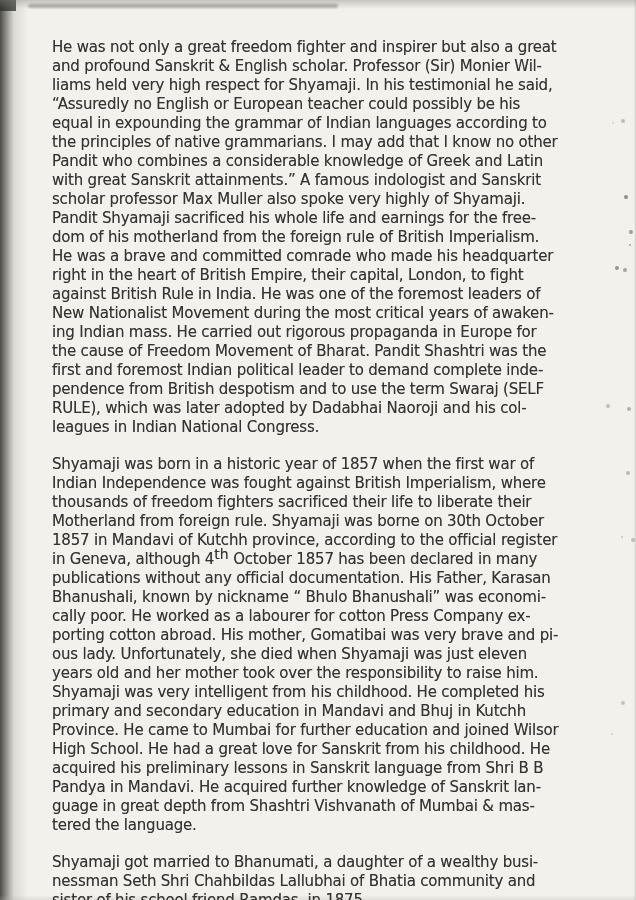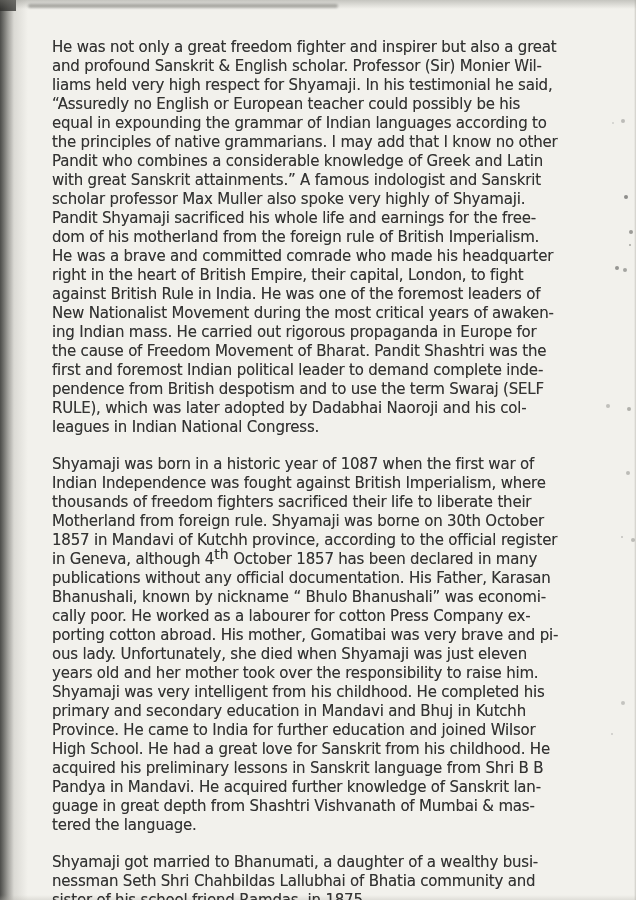--- a/index.html
+++ b/index.html
@@ -106,35 +106,35 @@
       <div class="line">against British Rule in India. He was one of the foremost leaders of</div>
       <div class="line">New Nationalist Movement during the most critical years of awaken-</div>
       <div class="line">ing Indian mass. He carried out rigorous propaganda in Europe for</div>
       <div class="line">the cause of Freedom Movement of Bharat. Pandit Shashtri was the</div>
       <div class="line">first and foremost Indian political leader to demand complete inde-</div>
       <div class="line">pendence from British despotism and to use the term Swaraj (SELF</div>
       <div class="line">RULE), which was later adopted by Dadabhai Naoroji and his col-</div>
       <div class="line">leagues in Indian National Congress.</div>
     </div>
     <div class="paragraph">
-      <div class="line">Shyamaji was born in a historic year of 1087 when the first war of</div>
+      <div class="line">Shyamaji was born in a historic year of 1857 when the first war of</div>
       <div class="line">Indian Independence was fought against British Imperialism, where</div>
       <div class="line">thousands of freedom fighters sacrificed their life to liberate their</div>
       <div class="line">Motherland from foreign rule. Shyamaji was borne on 30th October</div>
       <div class="line">1857 in Mandavi of Kutchh province, according to the official register</div>
       <div class="line">in Geneva, although 4<sup>th</sup> October 1857 has been declared in many</div>
       <div class="line">publications without any official documentation. His Father, Karasan</div>
       <div class="line">Bhanushali, known by nickname “ Bhulo Bhanushali” was economi-</div>
       <div class="line">cally poor. He worked as a labourer for cotton Press Company ex-</div>
       <div class="line">porting cotton abroad. His mother, Gomatibai was very brave and pi-</div>
       <div class="line">ous lady. Unfortunately, she died when Shyamaji was just eleven</div>
       <div class="line">years old and her mother took over the responsibility to raise him.</div>
       <div class="line">Shyamaji was very intelligent from his childhood. He completed his</div>
       <div class="line">primary and secondary education in Mandavi and Bhuj in Kutchh</div>
-      <div class="line">Province. He came to India for further education and joined Wilsor</div>
+      <div class="line">Province. He came to Mumbai for further education and joined Wilsor</div>
       <div class="line">High School. He had a great love for Sanskrit from his childhood. He</div>
       <div class="line">acquired his preliminary lessons in Sanskrit language from Shri B B</div>
       <div class="line">Pandya in Mandavi. He acquired further knowledge of Sanskrit lan-</div>
       <div class="line">guage in great depth from Shashtri Vishvanath of Mumbai &amp; mas-</div>
       <div class="line">tered the language.</div>
     </div>
     <div class="paragraph">
       <div class="line">Shyamaji got married to Bhanumati, a daughter of a wealthy busi-</div>
       <div class="line">nessman Seth Shri Chahbildas Lallubhai of Bhatia community and</div>
       <div class="line">sister of his school friend Ramdas, in 1875.</div>

